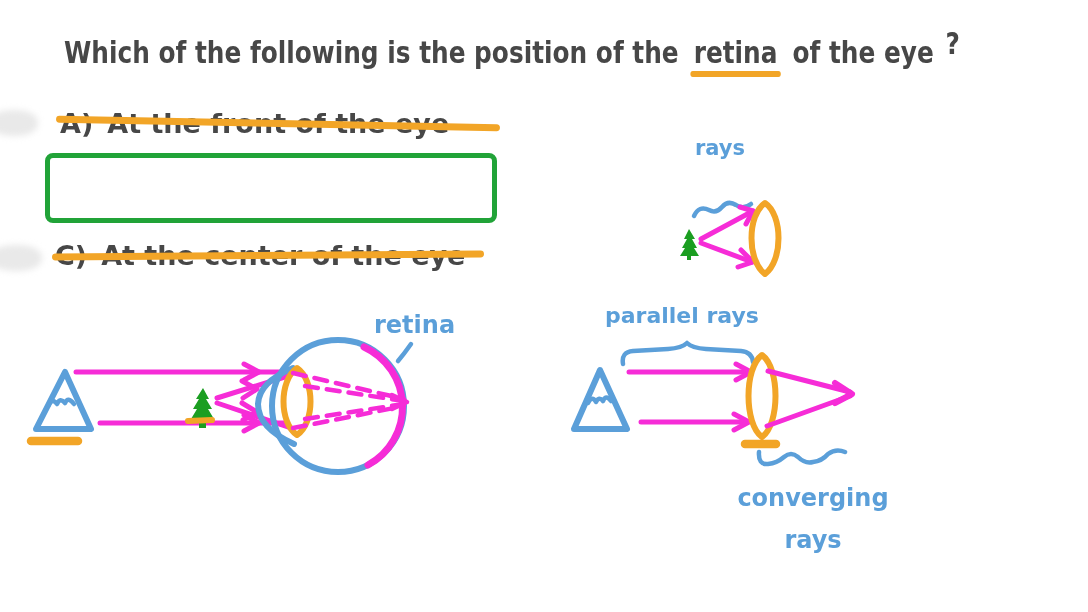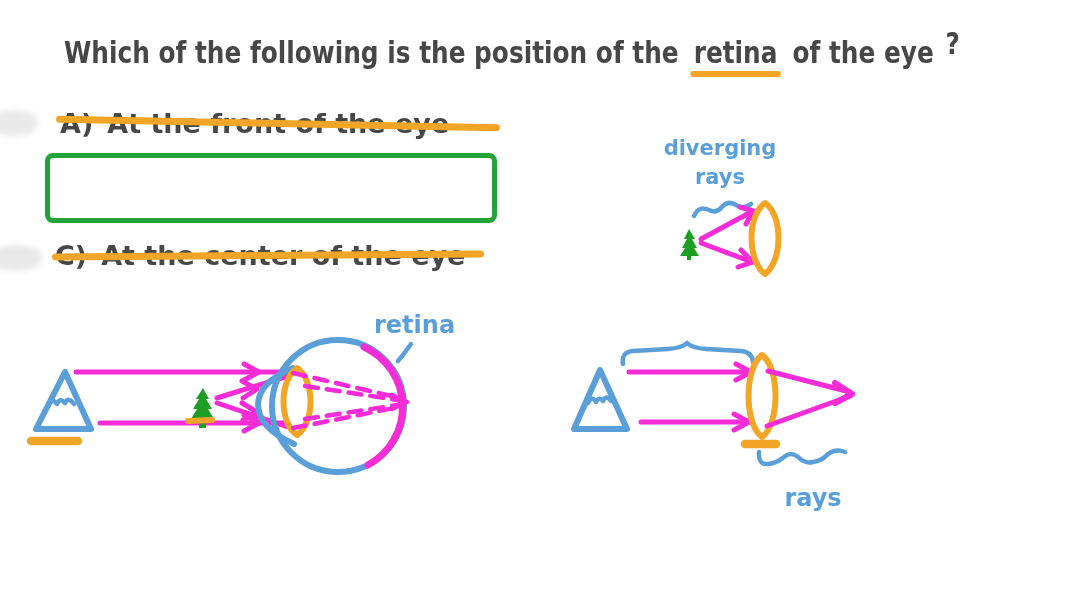--- a/index.html
+++ b/index.html
@@ -88,24 +88,25 @@
 
   <div class="correct-box"></div>
 
   <div class="opt hw" id="optC">
     <span class="letter">C)</span><span>At the center of the eye</span>
   </div>
   <div class="strike" id="strikeC"></div>
 
   <div class="dlabel" id="lbl-retina">retina</div>
   <div class="dlabel" id="lbl-diverging">
-    <div>diverging</div>
     <div>rays</div>
   </div>
+  <div class="dlabel" id="lbl-parallel">parallel rays</div>
   <div class="dlabel" id="lbl-converging">
+    <div>converging</div>
     <div>rays</div>
   </div>
 
   <svg class="diagram" style="left:20px; top:330px;" width="440" height="150" viewBox="20 330 440 150">
     <g>
       <path class="st blue w6" d="M 65,372 L 91,429 L 36,429 Z"></path>
       <path class="st blue w4" d="M 48,406 q 4,-9 9,-2 q 3,-7 8,-1 q 3,-7 9,1"></path>
     </g>
     <path class="st orange w8" d="M 31,441 L 78,441"></path>
 

